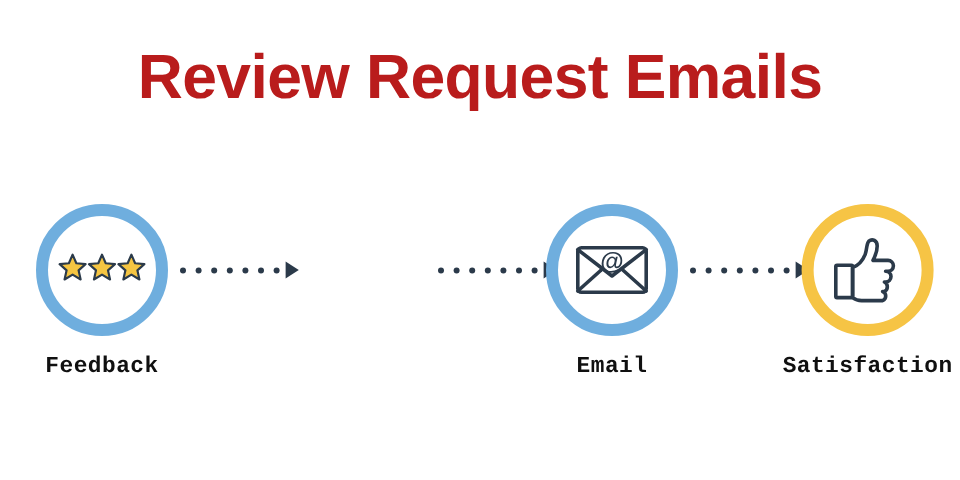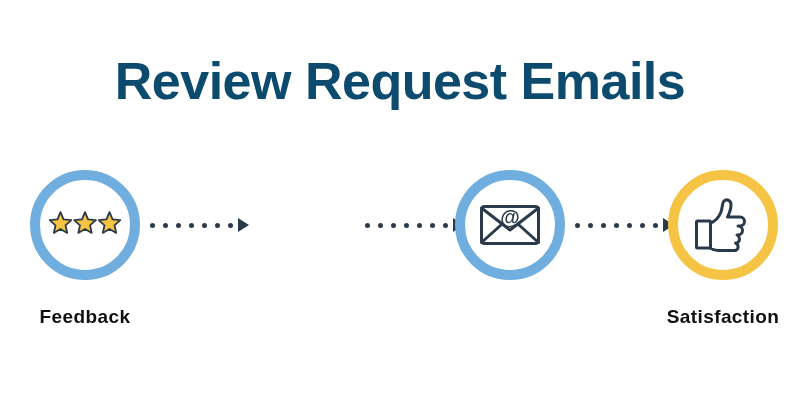--- a/index.html
+++ b/index.html
@@ -18,28 +18,28 @@
   .canvas {
     position: relative;
     width: 800px;
     height: 400px;
     background: #ffffff;
   }
 
   .page-title {
     position: absolute;
     left: 0;
-    top: 55px;
+    top: 39px;
     width: 800px;
     text-align: center;
     font-family: "Liberation Sans", sans-serif;
     font-size: 52px;
     font-weight: bold;
     letter-spacing: -0.5px;
-    color: #0c4a6e;
+    color: #b91c1c;
     line-height: 1;
     white-space: nowrap;
   }
 
   .flow {
     position: absolute;
     left: 0;
     top: 170px;
     width: 800px;
     height: 180px;
@@ -71,23 +71,23 @@
   .icon-wrap {
     width: 74px;
     height: 74px;
     display: flex;
     align-items: center;
     justify-content: center;
   }
   .icon-wrap svg { display: block; }
 
   .step-label {
-    margin-top: 26px;
+    margin-top: 14px;
     text-align: center;
-    font-family: Liberation Sans, sans-serif;
+    font-family: Liberation Mono, monospace;
     font-size: 19px;
     font-weight: bold;
     letter-spacing: 0.4px;
     color: #101010;
     white-space: nowrap;
   }
 
   .connector {
     position: absolute;
     top: 48px;
@@ -186,20 +186,21 @@
             <g fill="none" stroke="#2B3A4A" stroke-width="3" stroke-linejoin="round" stroke-linecap="round">
               <rect x="2.5" y="4.5" width="57" height="37" rx="3"></rect>
               <path d="M2.5 6 L31 28 L59.5 6"></path>
               <path d="M2.5 40.5 L22 23"></path>
               <path d="M59.5 40.5 L40 23"></path>
             </g>
             <text x="31" y="22" text-anchor="middle" font-family="Liberation Sans, sans-serif" font-size="20" font-weight="bold" fill="#2B3A4A">@</text>
           </svg>
         </div>
       </div>
+      <div class="step-label">Email</div>
     </div>
 
     <div class="step" style="left:723px;">
       <div class="ring amber">
         <div class="icon-wrap">
           <svg width="58" height="56" viewBox="0 0 58 56">
             <g fill="none" stroke="#2B3A4A" stroke-width="3" stroke-linejoin="round" stroke-linecap="round">
               <rect x="2.5" y="24" width="14" height="27" rx="1"></rect>
               <path d="M16.5 26 C22 24 25 20 27 15 C28.5 11 28 6 30 4 C33 1.5 37 3.5 37 8 C37 12 35 17 33.5 20 H46 a4.5 4.5 0 0 1 0 9 h-2 a4.5 4.5 0 0 1 0 9 h-1 a4.5 4.5 0 0 1 0 8 h-1.5 a4 4 0 0 1 0 7.5 H24 C21 53.5 18.5 52.5 16.5 51 Z"></path>
             </g>

